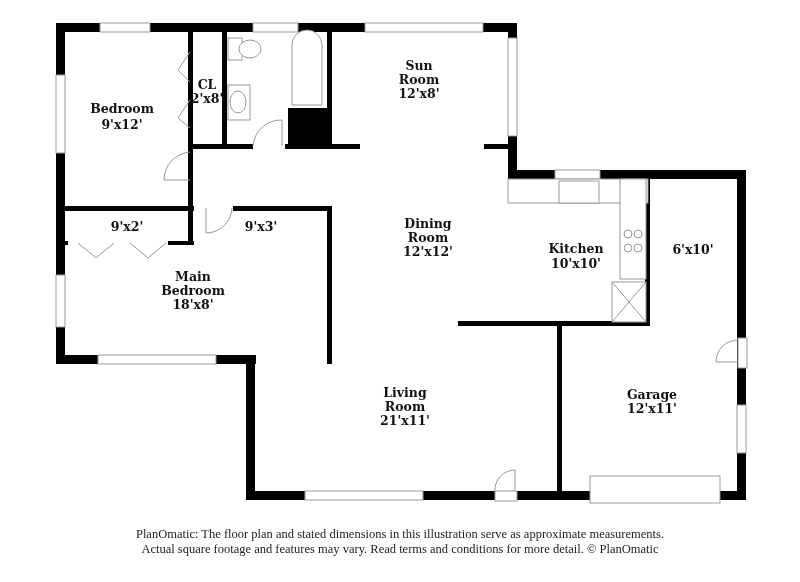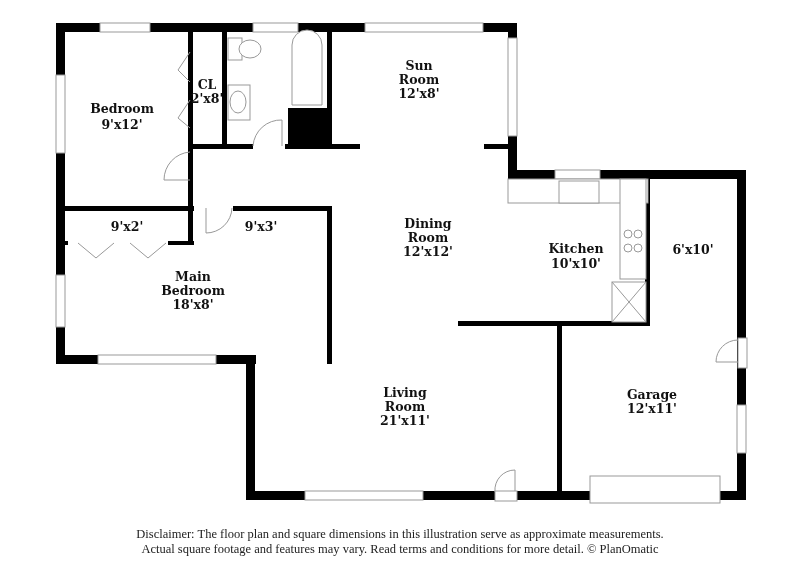--- a/index.html
+++ b/index.html
@@ -131,14 +131,14 @@
     <text class="lbl" x="193" y="295">Bedroom</text>
     <text class="lbl" x="193" y="309">18'x8'</text>
     <text class="lbl" x="405" y="397">Living</text>
     <text class="lbl" x="405" y="411">Room</text>
     <text class="lbl" x="405" y="425">21'x11'</text>
     <text class="lbl" x="652" y="399">Garage</text>
     <text class="lbl" x="652" y="413">12'x11'</text>
   </g>
 </svg>
 
-<div class="disc" style="top:527px;">Disclaimer: The floor plan and square dimensions in this illustration serve as approximate measurements.</div>
+<div class="disc" style="top:527px;">PlanOmatic: The floor plan and stated dimensions in this illustration serve as approximate measurements.</div>
 <div class="disc" style="top:542px;">Actual square footage and features may vary. Read terms and conditions for more detail. © PlanOmatic</div>
 
 </body></html>

